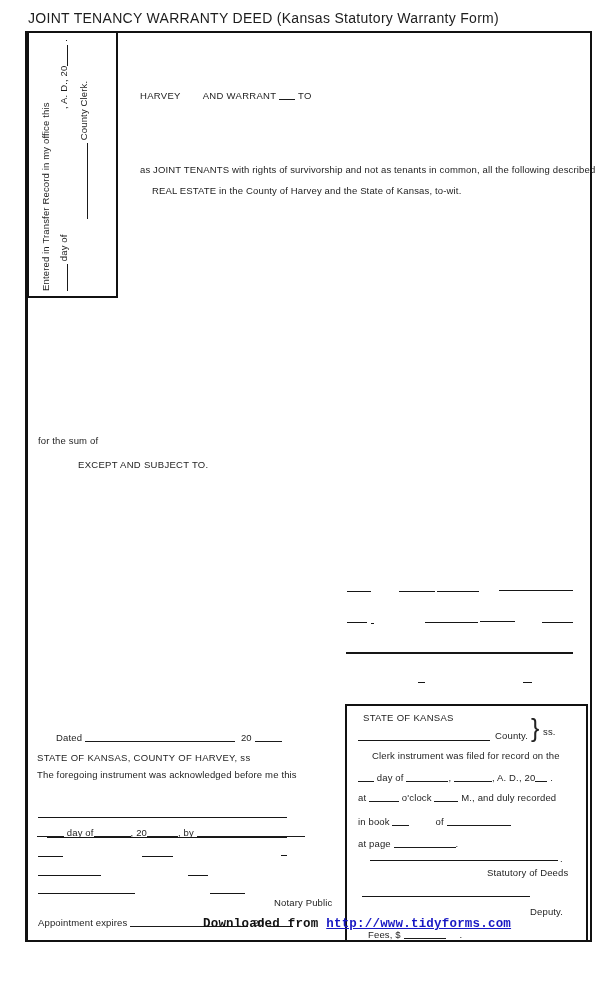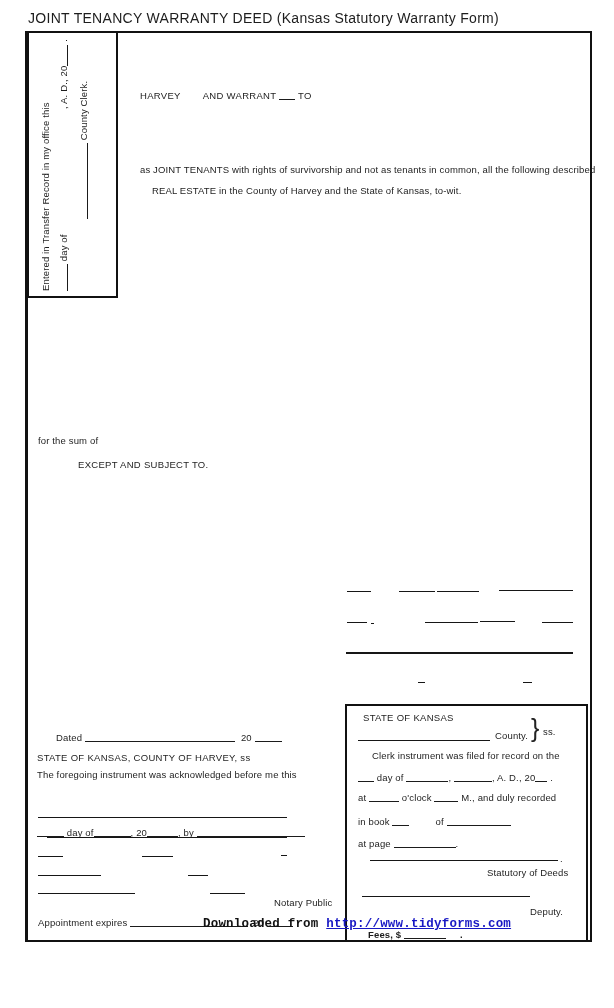--- a/index.html
+++ b/index.html
@@ -143,21 +143,21 @@
   <span class="b" style="width:62px;"></span><span>.</span>
 </div>
 
 <div class="ln" style="left:370px;top:860px;width:188px;"></div>
 <div class="t" style="left:560px;top:853px;">.</div>
 <div class="t" style="left:487px;top:867px;">Statutory of Deeds</div>
 
 <div class="ln" style="left:362px;top:896px;width:168px;"></div>
 <div class="t" style="left:530px;top:906px;">Deputy.</div>
 
-<div class="t" style="left:368px;top:929px;z-index:4;font-weight:bold;">
+<div class="t" style="left:368px;top:929px;z-index:4;">
   <span>Fees, $</span>
   <span class="b" style="width:42px;"></span><span class="gap" style="width:14px;"></span><span>.</span>
 </div>
 
 <div class="wm">
   <span>Downloaded from</span>
   <span class="link">http://www.tidyforms.com</span>
 </div>
 
 </body></html>

